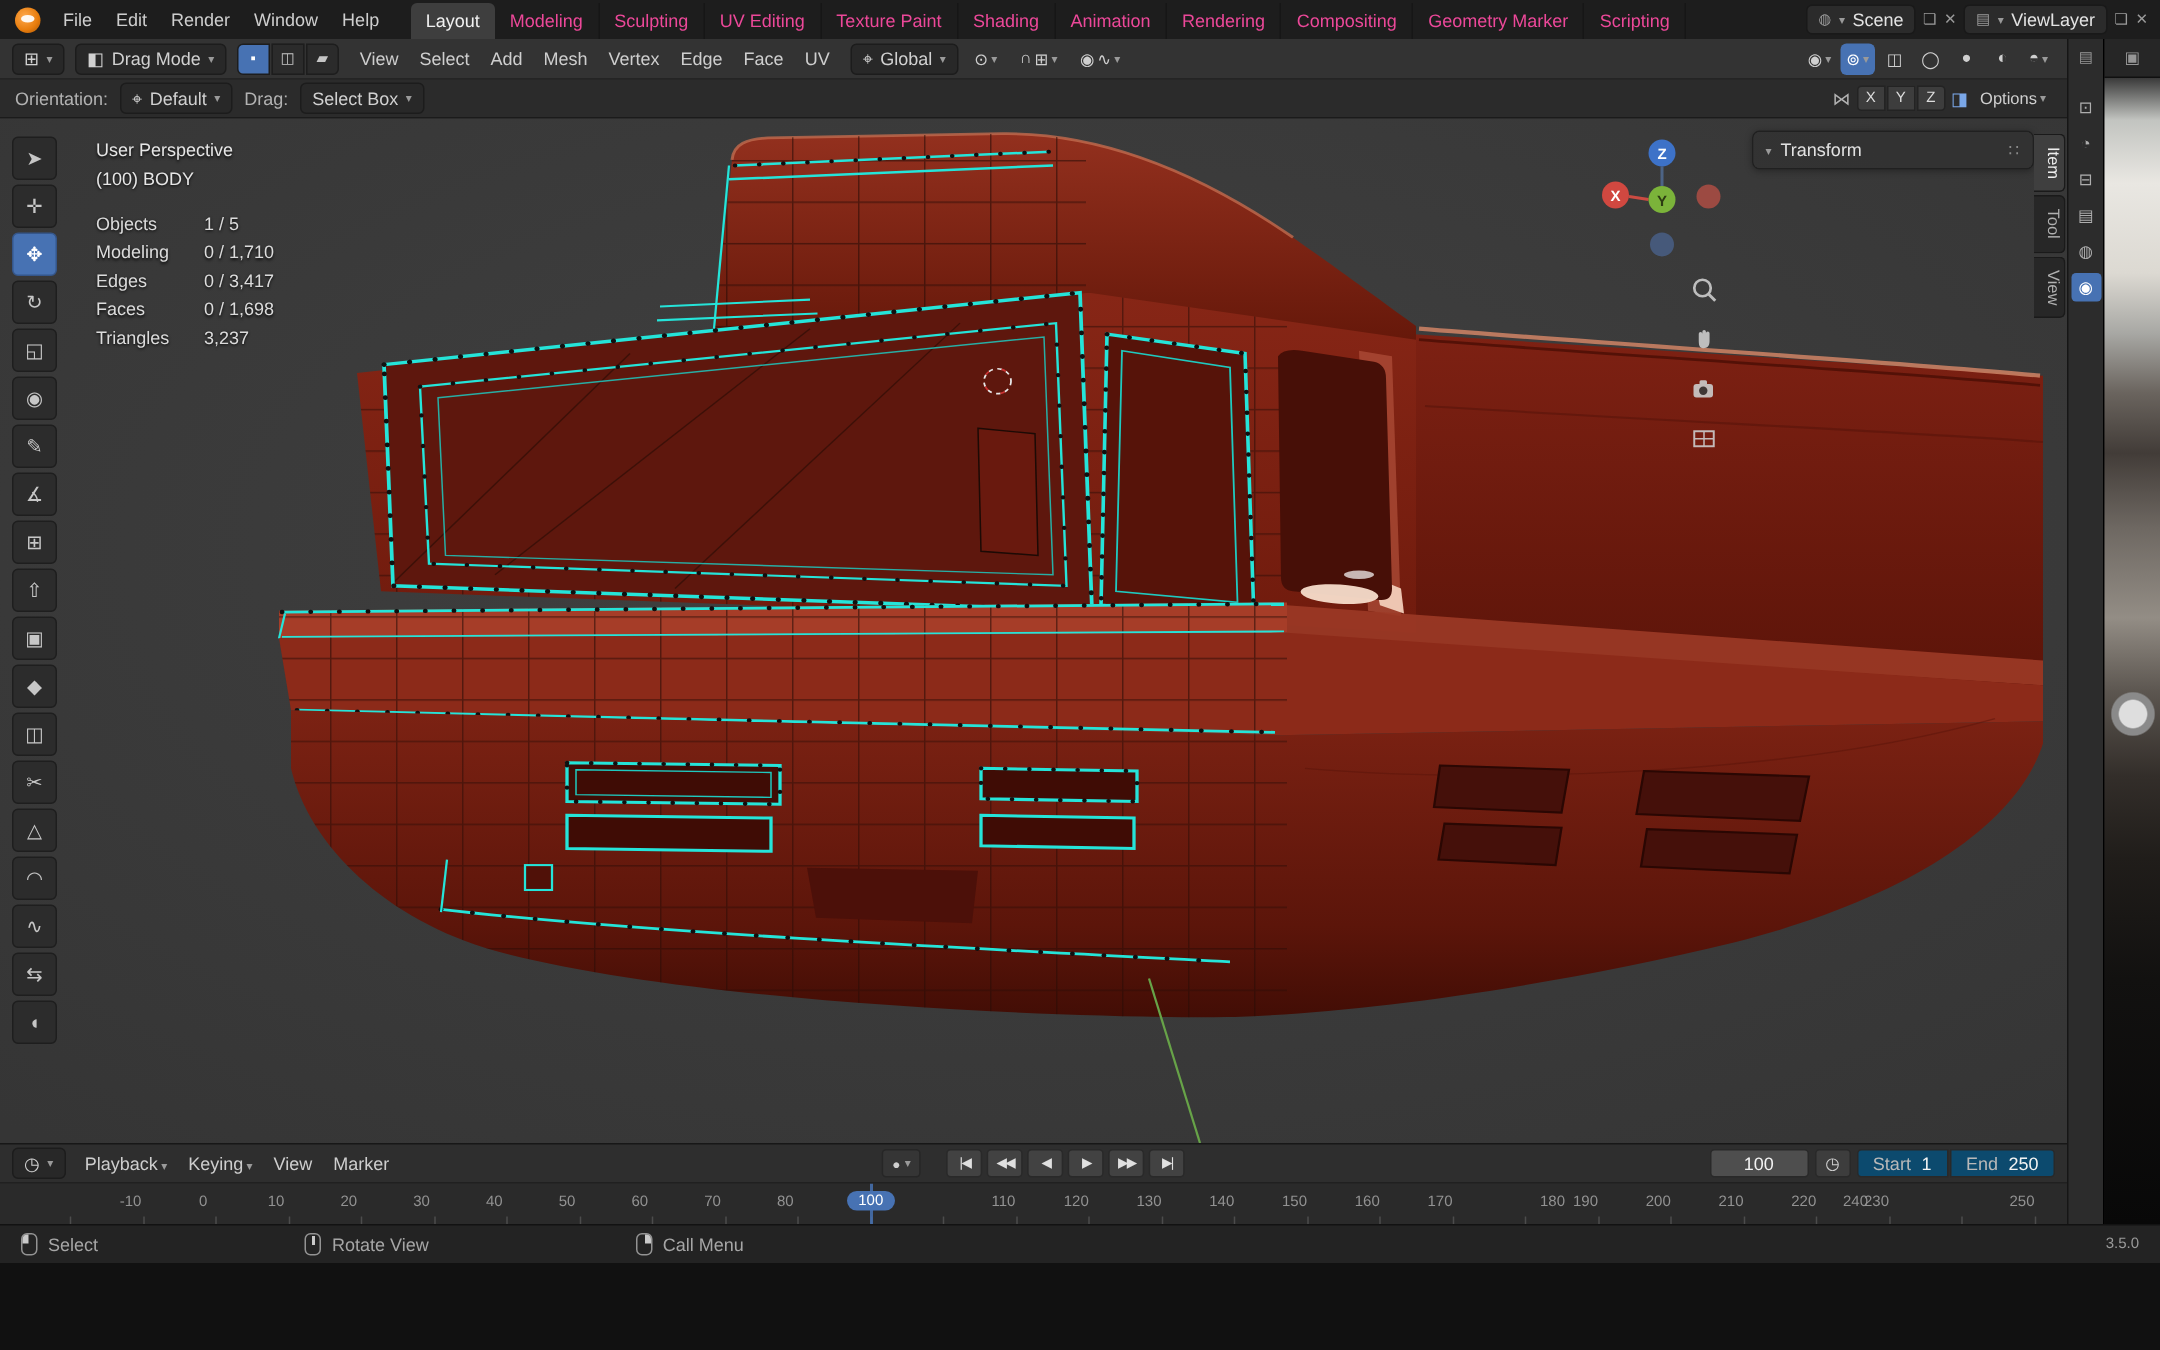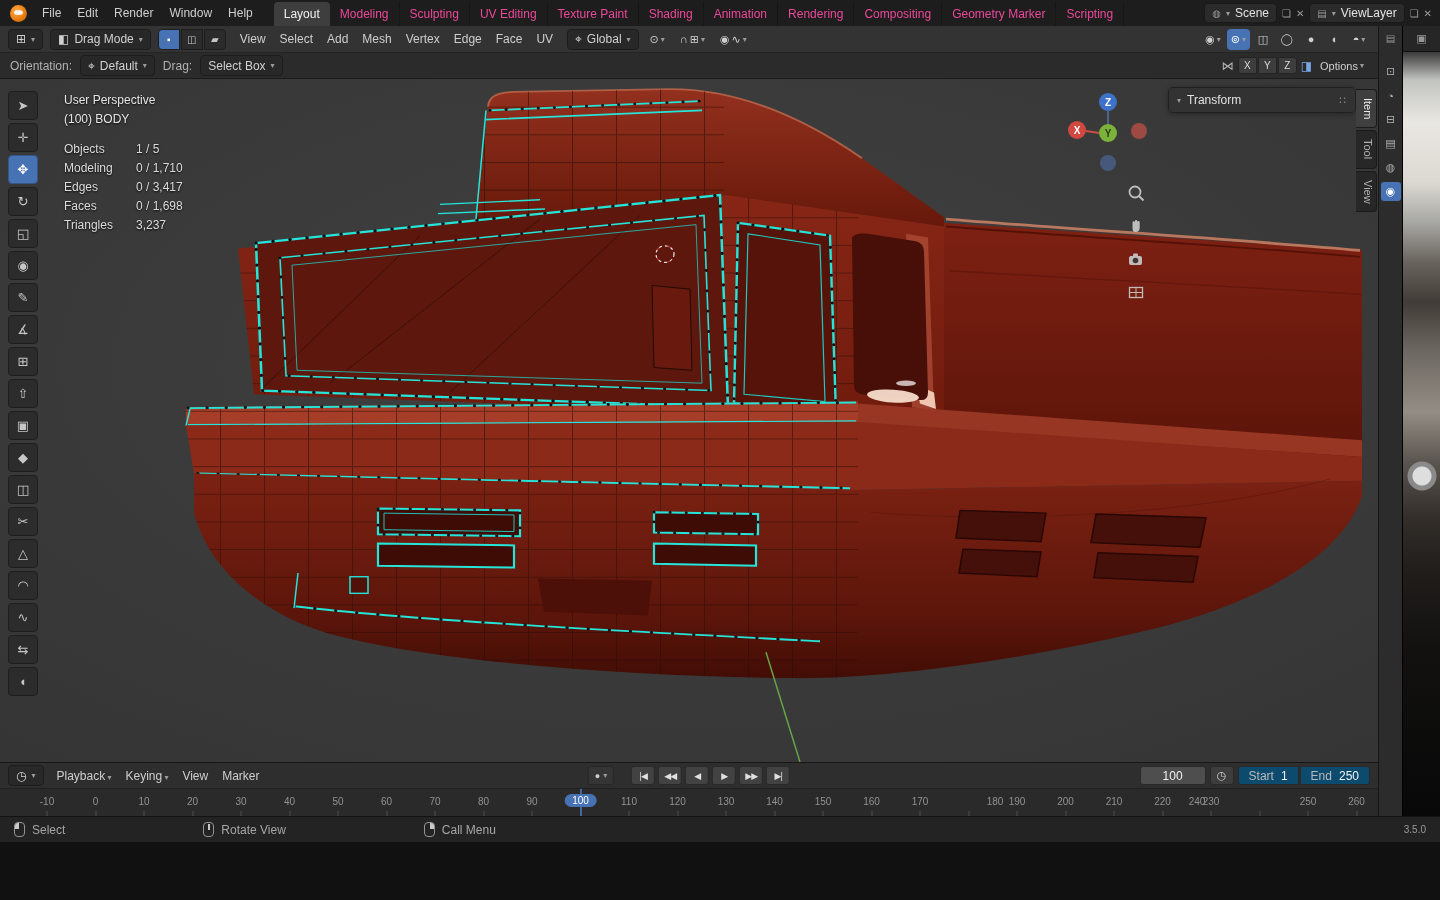--- a/index.html
+++ b/index.html
@@ -82,21 +82,21 @@
   .tl-right{margin-left:auto;display:flex;gap:4px;align-items:center;}
   .field{background:#4e4e4e;border:1px solid #292929;border-radius:3px;height:19px;display:flex;align-items:center;justify-content:center;padding:0 10px;color:#f2f2f2;gap:7px;}
   .frame-field{width:66px;}
   .range{background:#0c4a6e;}
   .range .rl{color:#b9b9b9;}
   .range.start{border-radius:3px 0 0 3px;margin-right:-3px;}
   .range.end{border-radius:0 3px 3px 0;}
   .clockbtn{width:24px;height:19px;display:grid;place-items:center;background:#3d3d3d;border:1px solid #292929;border-radius:3px;color:#cfcfcf;font-size:11px;}
 
   .ruler{height:28px;background:#2a2a2a;border-top:1px solid #202020;position:relative;flex:0 0 auto;overflow:hidden;}
-  .tick{position:absolute;top:7px;transform:translateX(-50%);font-size:10px;color:#929292;}
+  .tick{position:absolute;top:7px;transform:translateX(-50%);font-size:10px;color:#929292;margin-left:40px;}
   .tickmark{position:absolute;bottom:0;width:1px;height:5px;background:#4c4c4c;transform:translateX(-50%);}
   .cur-badge{position:absolute;top:5px;transform:translateX(-50%);background:#4772b3;color:#fff;font-size:10px;
              padding:1px 8px;border-radius:9px;z-index:3;}
   .playhead{position:absolute;top:0;bottom:0;width:2px;background:#4772b3;transform:translateX(-50%);opacity:.85;z-index:2;}
 
   
   .propscol{width:24px;background:#2c2c2c;border-left:1px solid #161616;display:flex;flex-direction:column;
             align-items:center;padding-top:7px;gap:5px;flex:0 0 auto;}
   .props-hdr{font-size:10px;color:#989898;margin-bottom:13px;}
   .ptab{width:20px;height:19px;display:grid;place-items:center;font-size:11px;color:#aeaeae;border-radius:3px;}

